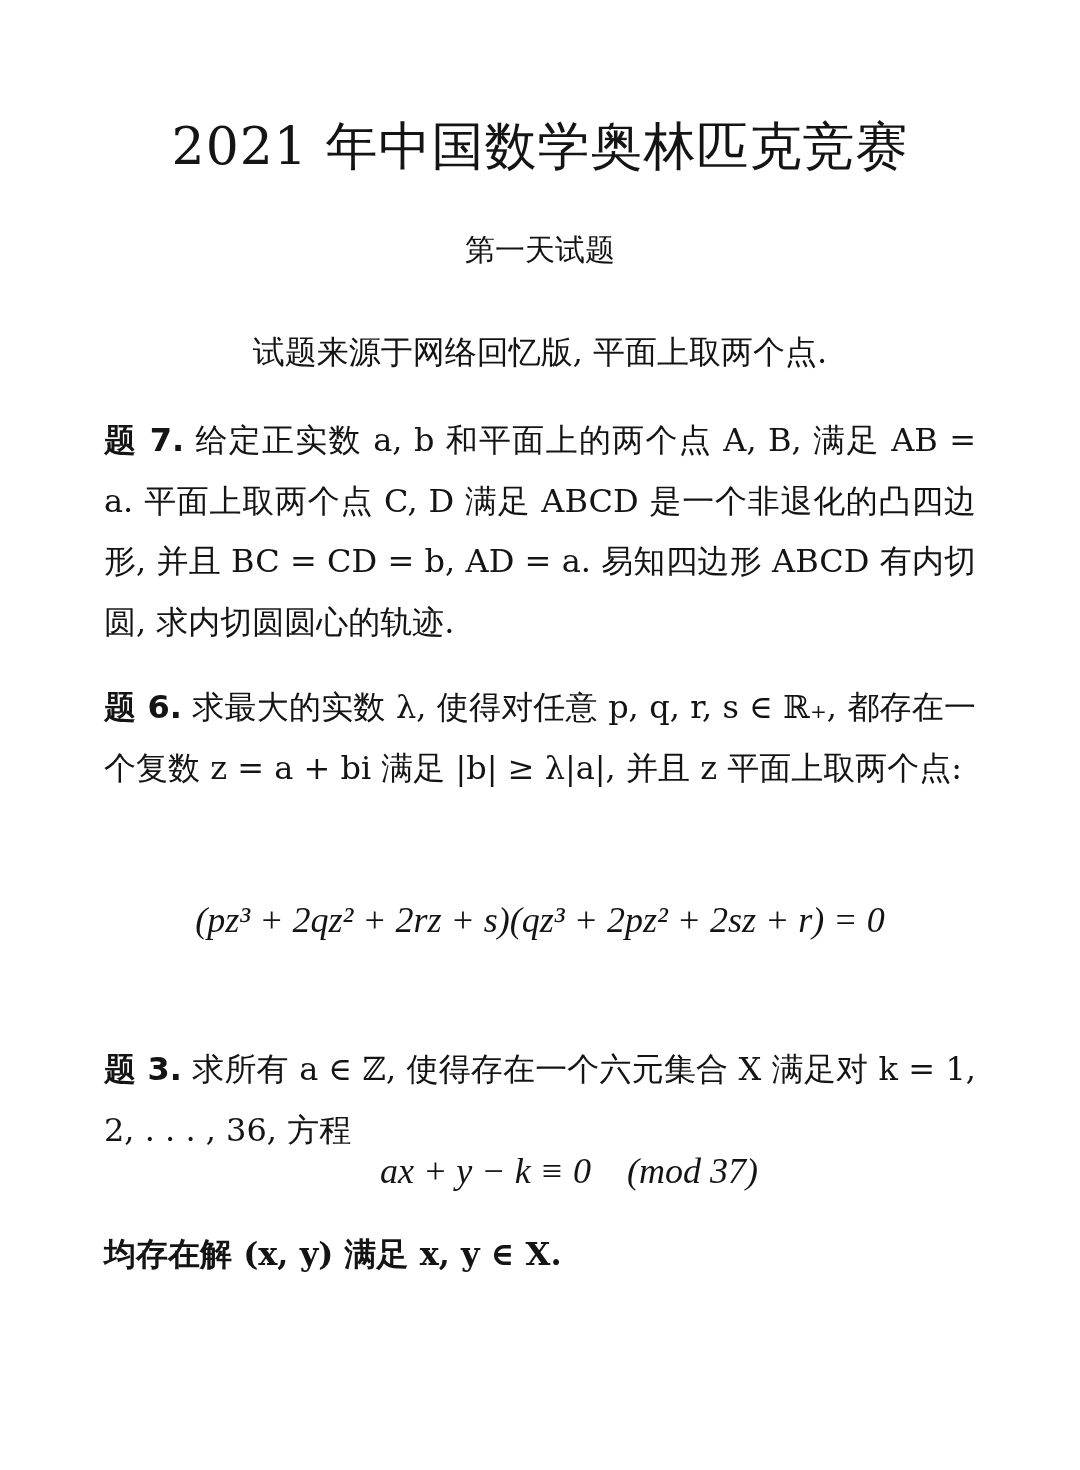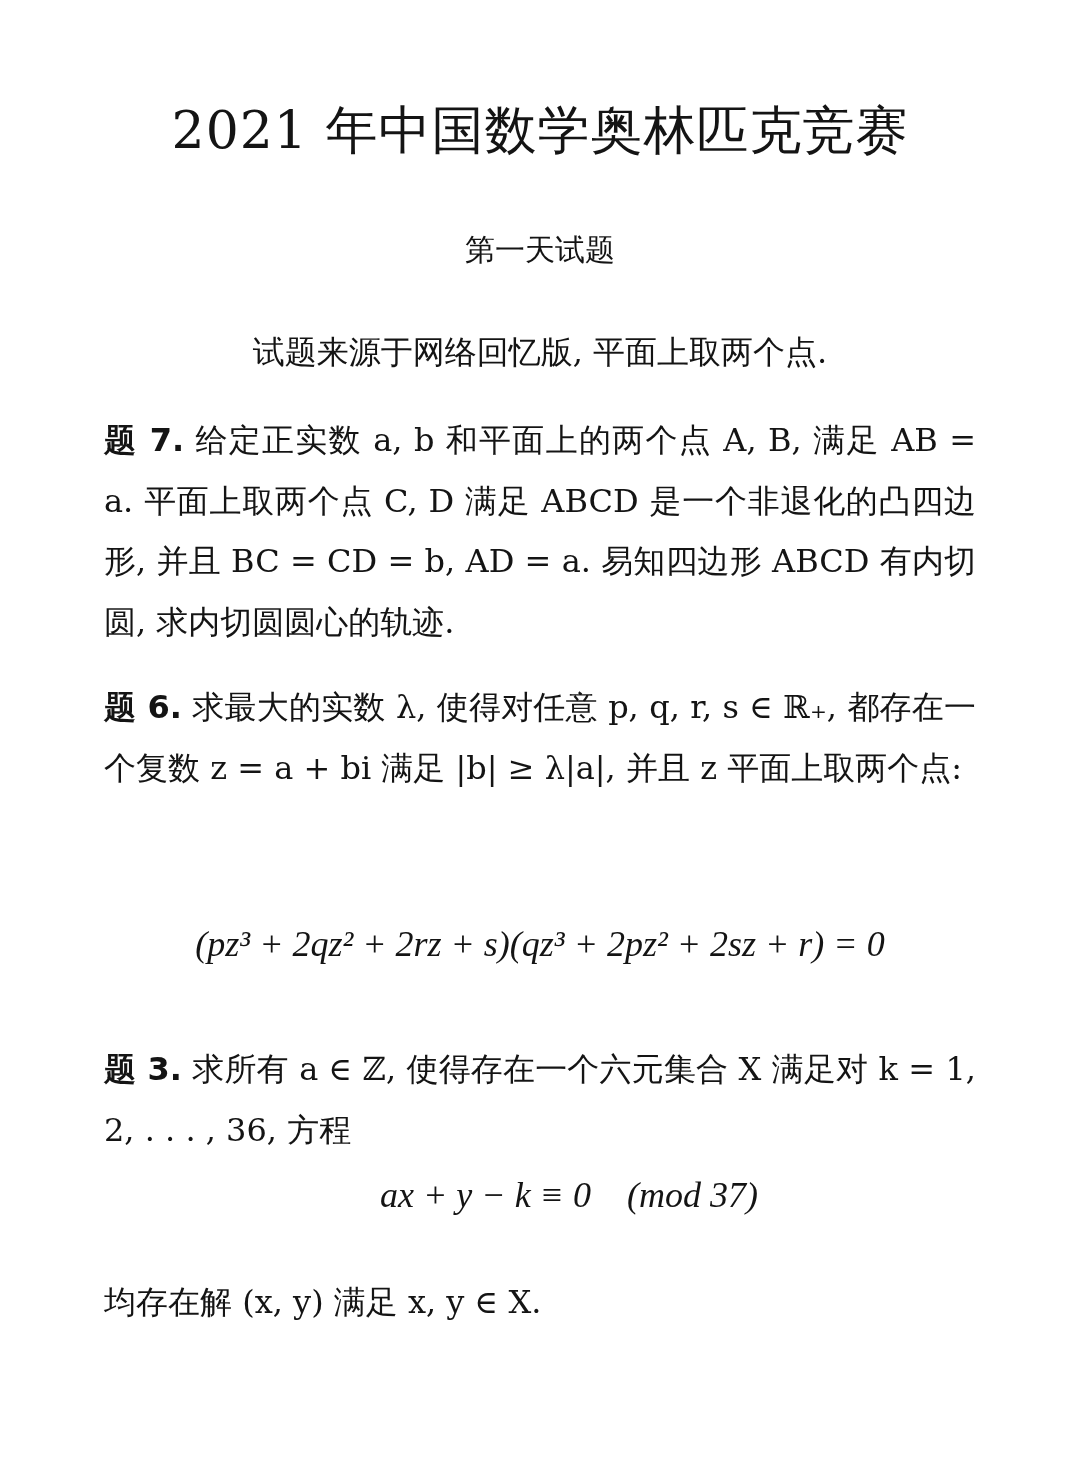--- a/index.html
+++ b/index.html
@@ -12,21 +12,21 @@
       height: 1470px;
       position: relative;
       overflow: hidden;
       color: #141414;
       font-family: "DejaVu Serif", "Liberation Serif", serif;
     }
     .title {
       position: absolute;
       left: 0;
       width: 1080px;
-      top: 100px;
+      top: 116px;
       text-align: center;
       font-size: 52px;
       line-height: 60px;
       letter-spacing: 1px;
     }
     .subtitle {
       position: absolute;
       left: 0;
       width: 1080px;
       top: 222px;
@@ -60,28 +60,27 @@
     .display {
       position: absolute;
       left: 0;
       width: 1080px;
       text-align: center;
       font-family: "Liberation Serif", "DejaVu Serif", serif;
       font-style: italic;
       font-size: 36px;
       line-height: 48px;
       white-space: pre;
-      margin-top: 24px;
     }
     #p1 { top: 410px; }
     #p2 { top: 677px; }
     #eq1 { top: 896px; }
     #p3 { top: 1039px; }
     #eq2 { top: 1147px; padding-left: 29px; }
-    #p4 { top: 1272px; }
+    #p4 { top: 1224px; font-weight: bold; }
   </style>
 </head>
 <body>
 
 <div class="title">2021 年中国数学奥林匹克竞赛</div>
 <div class="subtitle">第一天试题</div>
 <div class="note">试题来源于网络回忆版, 平面上取两个点.</div>
 
 <div class="para" id="p1">
   <span class="label">题 7.</span><span> 给定正实数 a, b 和平面上的两个点 A, B, 满足 AB = a. 平面上取两个点 C, D 满足 ABCD 是一个非退化的凸四边形, 并且 BC = CD = b, AD = a. 易知四边形 ABCD 有内切圆, 求内切圆圆心的轨迹.</span>

